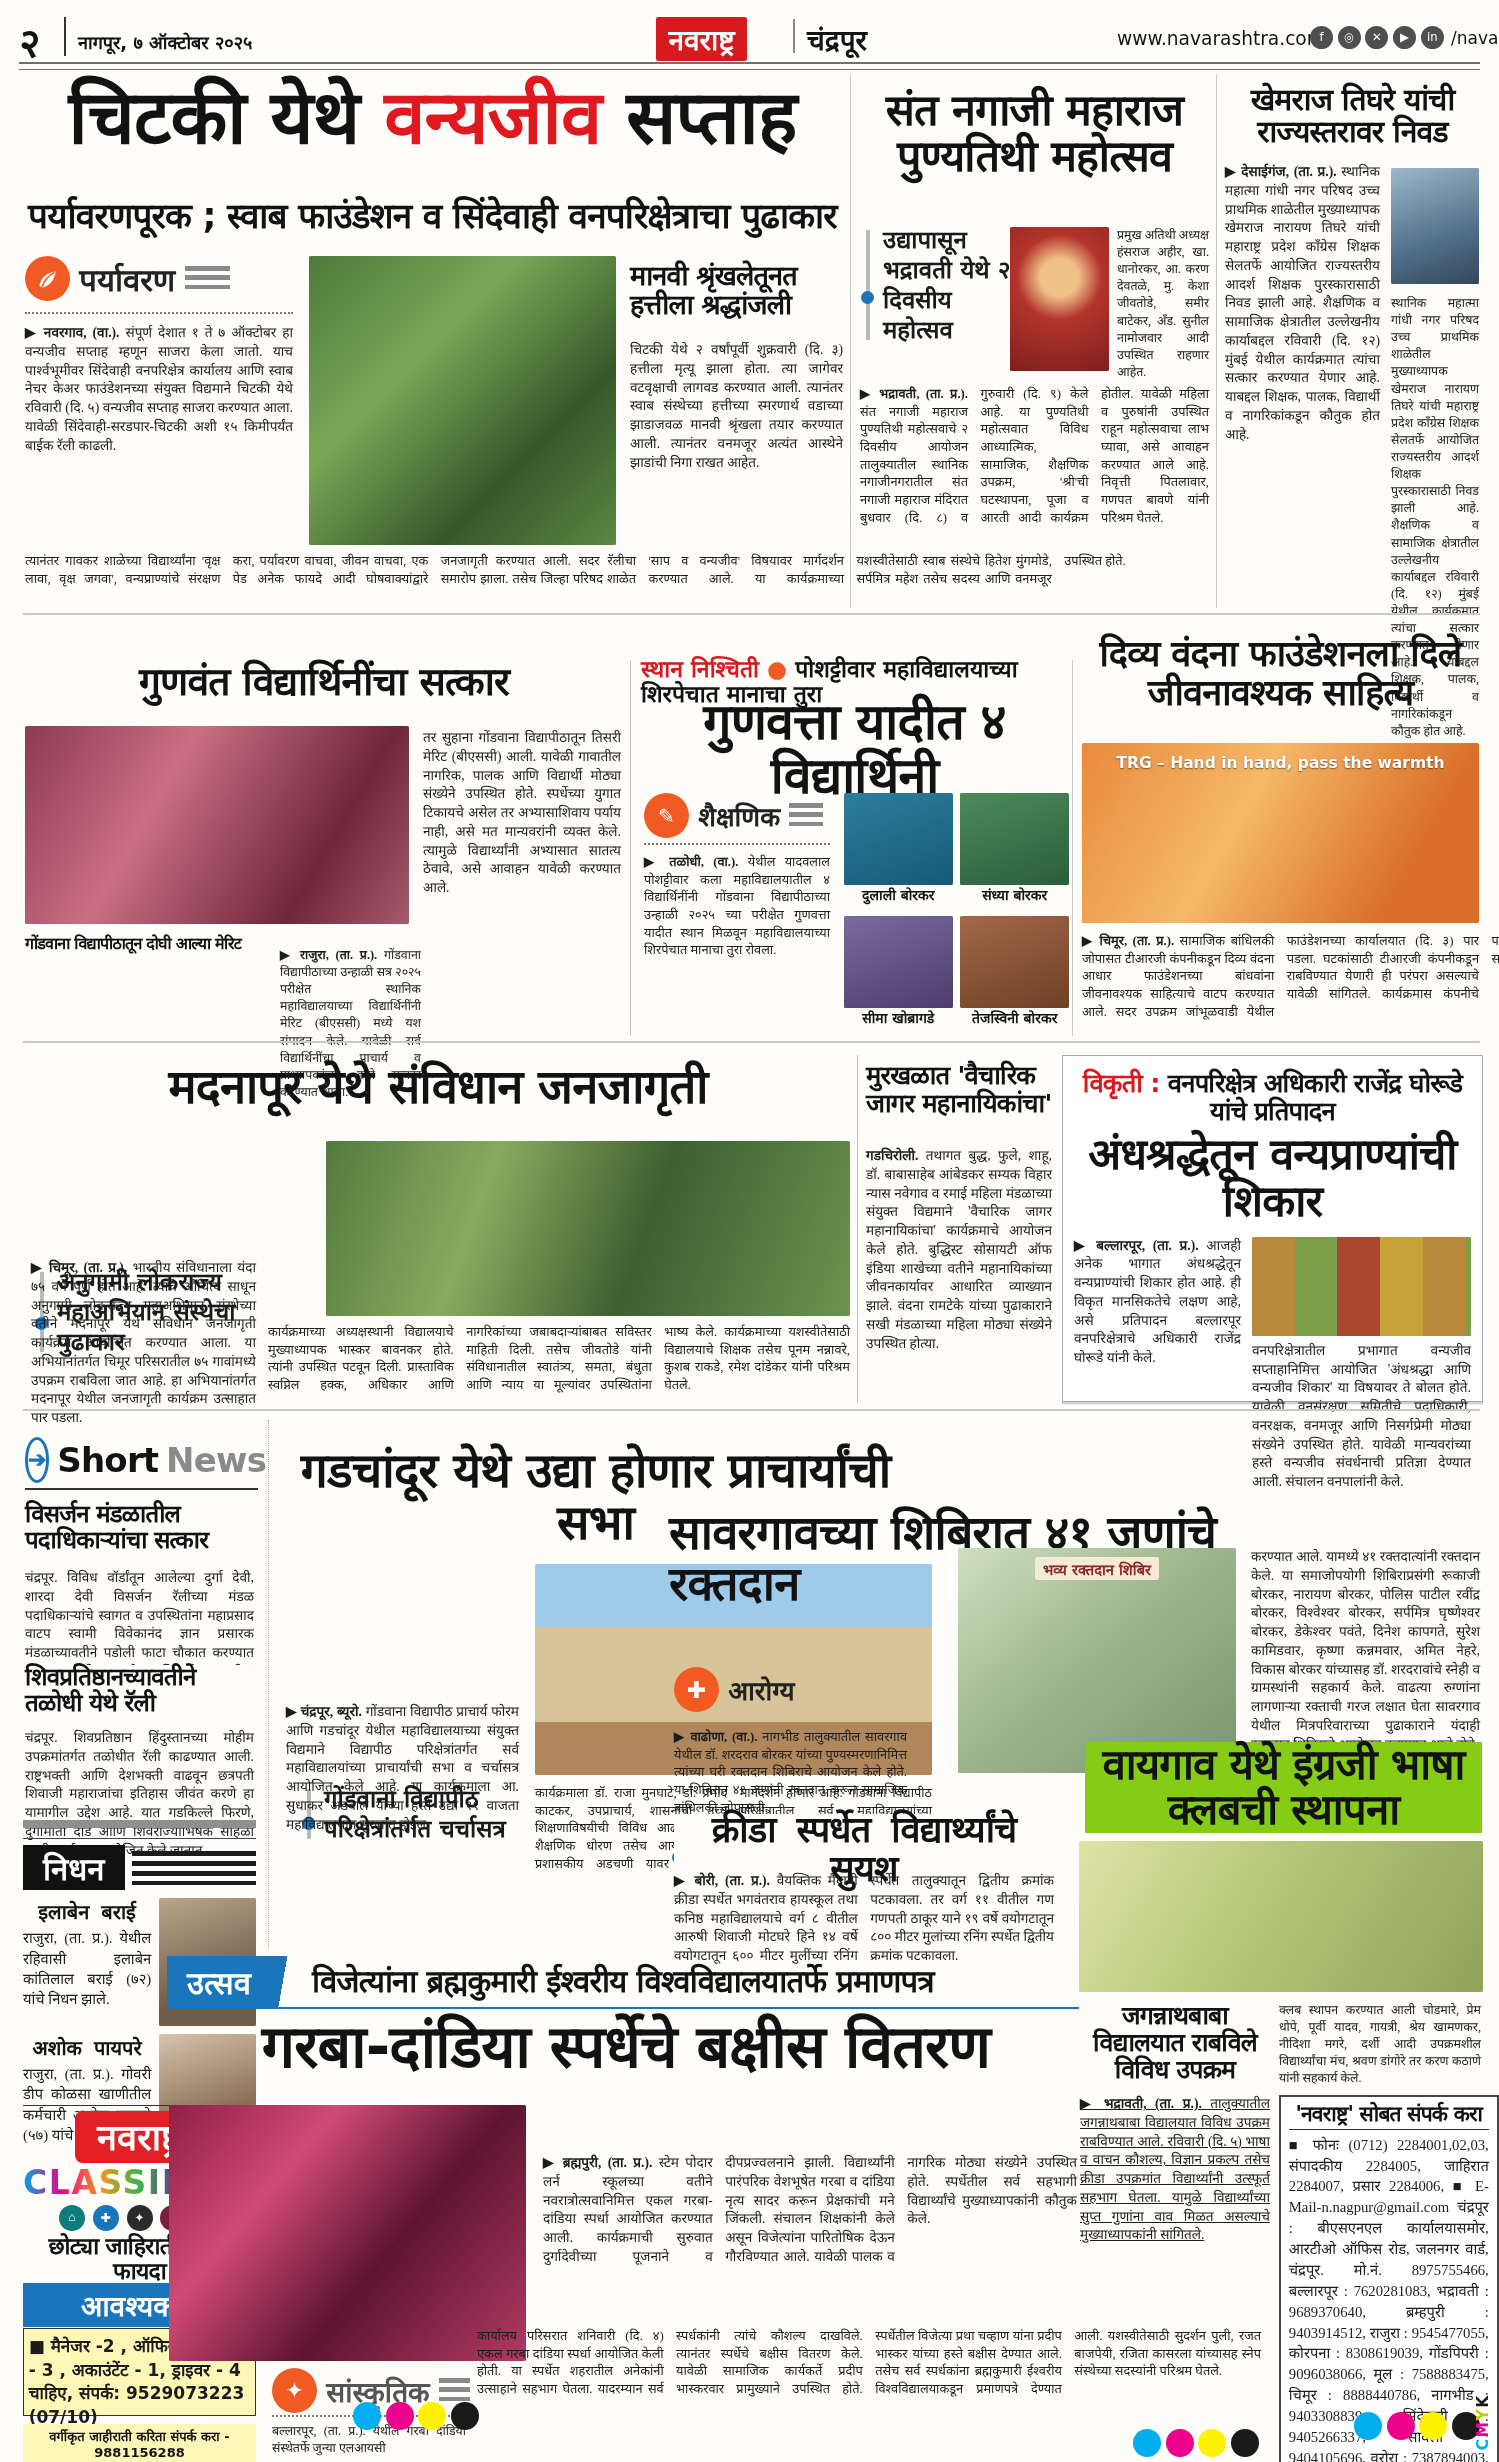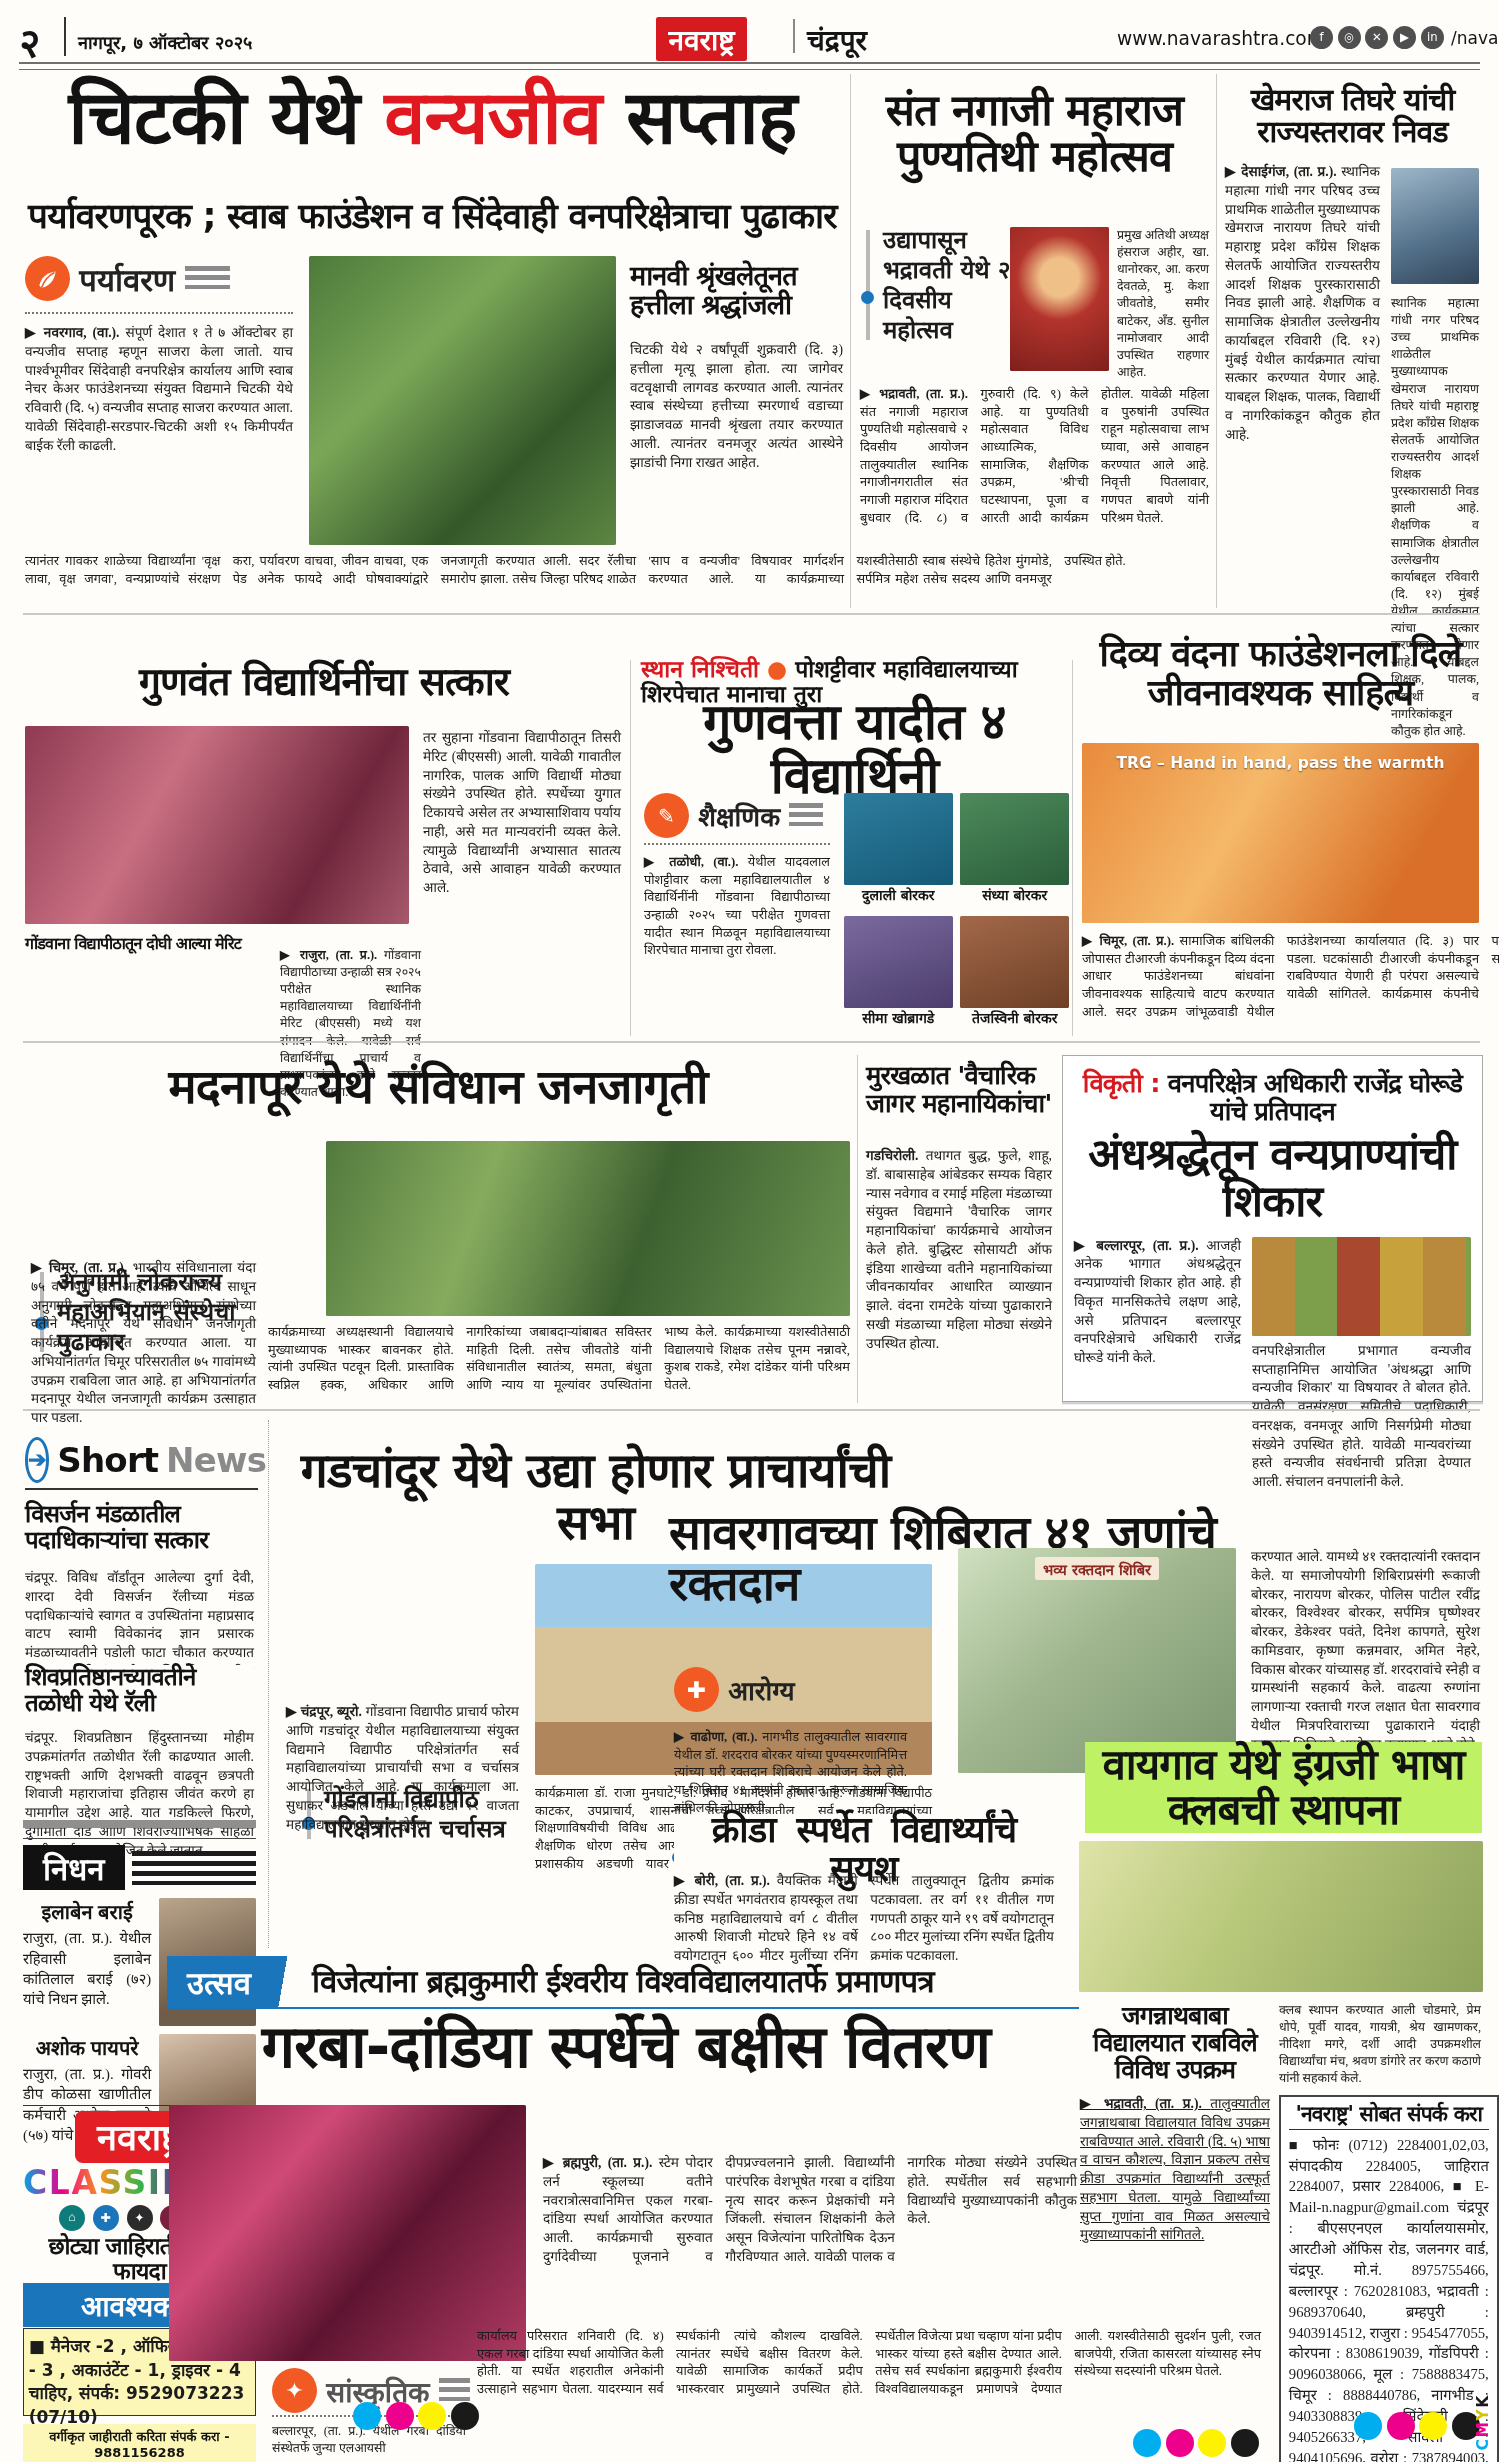--- a/index.html
+++ b/index.html
@@ -26,21 +26,21 @@
   .bars{width:45px;height:26px;background:repeating-linear-gradient(#8a8a8a 0 4.7px,#fff 4.7px 9.3px);}
   .dotted-u{border-bottom:2.3px dotted #777;}
   .deck{font-family:"DejaVu Sans",sans-serif;font-weight:700;font-size:24px;line-height:1.25;color:#1b1b1b;
         padding-left:20px;position:relative;}
   .deck::before{content:"";position:absolute;left:3.1px;top:4.7px;bottom:4.7px;width:3.9px;background:#b9b9b9;}
   .deck::after{content:"";position:absolute;left:-1.6px;top:55%;width:13px;height:13px;border-radius:50%;background:#1b75bb;}
   .kicker-red{color:#d71920;font-weight:700;}
   .cmyk{display:flex;gap:4.7px;}
   .cmyk span{width:28px;height:28px;border-radius:50%;display:block;}
   .sm-cap{font-family:"DejaVu Sans",sans-serif;font-weight:700;font-size:14px;}
-  .obit-name{font-family:Liberation Sans, sans-serif;font-weight:700;font-size:20px;text-align:center;}
+  .obit-name{font-family:Liberation Mono, monospace;font-weight:700;font-size:20px;text-align:center;}
   .gray-box{border:1.6px solid #a8a8a8;box-shadow:0 2.3px 0 #d0d0d0;}
   .rainbow{font-family:"DejaVu Sans",sans-serif;font-weight:800;font-size:33px;letter-spacing:1.6px;
         background:linear-gradient(90deg,#00a7e1,#ec008c,#f7941d,#39b54a,#662d91,#ed1c24,#00a651);
         -webkit-background-clip:text;background-clip:text;color:transparent;}
   .soc{display:flex;gap:4.7px;align-items:center;}
   .soc span{width:23px;height:23px;border-radius:50%;background:#4f4f4f;color:#fff;font-family:"DejaVu Sans",sans-serif;
         font-size:11.6px;display:flex;align-items:center;justify-content:center;}
   .photo-label{font-family:"DejaVu Sans",sans-serif;font-weight:700;color:#fff;text-shadow:0 0.8px 1.6px rgba(0,0,0,.5);}
 </style>
 </head>
@@ -313,21 +313,21 @@
     <span>नागभीड तालुक्यातील सावरगाव येथील डॉ. शरदराव बोरकर यांच्या पुण्यस्मरणानिमित्त त्यांच्या घरी रक्तदान शिबिराचे आयोजन केले होते. या शिबिरात ४१ जणांनी रक्तदान करून सामाजिक बांधिलकी जोपासली.</span>
   </p>
   <p class="abs body-txt" style="left:1251px;top:1548px;width:229px;height:365px;margin:0;">करण्यात आले. यामध्ये ४१ रक्तदात्यांनी रक्तदान केले. या समाजोपयोगी शिबिराप्रसंगी रूकाजी बोरकर, नारायण बोरकर, पोलिस पाटील रवींद्र बोरकर, विश्वेश्वर बोरकर, सर्पमित्र घृष्णेश्वर बोरकर, डेकेश्वर पवंते, दिनेश कापगते, सुरेश कामिडवार, कृष्णा कन्नमवार, अमित नेहरे, विकास बोरकर यांच्यासह डॉ. शरदरावांचे स्नेही व ग्रामस्थांनी सहकार्य केले. वाढत्या रुग्णांना लागणाऱ्या रक्ताची गरज लक्षात घेता सावरगाव येथील मित्रपरिवाराच्या पुढाकाराने यंदाही रक्तदान शिबिराचे आयोजन करण्यात आले होते.</p>
 
   <div class="abs hl ctr" style="left:674px;top:1814px;width:380px;font-size:36px;background:#fffdfa;font-family:Liberation Mono, monospace;">क्रीडा स्पर्धेत विद्यार्थ्यांचे सुयश</div>
   <p class="abs body-txt cols2" style="left:674px;top:1872px;width:380px;height:132px;margin:0;">
     <span class="byline">▶ बोरी, (ता. प्र.).</span>
     <span>वैयक्तिक मैदानी क्रीडा स्पर्धेत भगवंतराव हायस्कूल तथा कनिष्ठ महाविद्यालयाचे वर्ग ८ वीतील आरुषी शिवाजी मोटघरे हिने १४ वर्षे वयोगटातून ६०० मीटर मुलींच्या रनिंग स्पर्धेत तालुक्यातून द्वितीय क्रमांक पटकावला. तर वर्ग ११ वीतील गण गणपती ठाकूर याने १९ वर्षे वयोगटातून ८०० मीटर मुलांच्या रनिंग स्पर्धेत द्वितीय क्रमांक पटकावला.</span>
   </p>
 
-  <div class="abs hl ctr" style="left:1085px;top:1742px;width:397px;font-size:42px;background:#bef264;">वायगाव येथे इंग्रजी भाषा क्लबची स्थापना</div>
+  <div class="abs hl ctr" style="left:1085px;top:1742px;width:397px;font-size:42px;background:#84cc16;">वायगाव येथे इंग्रजी भाषा क्लबची स्थापना</div>
   <div class="abs photo" style="left:1079px;top:1841px;width:404px;height:151px;
        background:linear-gradient(120deg,#dfe3a8,#b9c97c 40%,#8fa35c);"></div>
   <p class="abs body-txt" style="left:1279px;top:2002px;width:202px;height:87px;margin:0;font-size:12.4px;">क्लब स्थापन करण्यात आली चोडमारे, प्रेम धोपे, पूर्वी यादव, गायत्री, श्रेय खामणकर, नीदिशा मगरे, दर्शी आदी उपक्रमशील विद्यार्थ्यांचा मंच, श्रवण डांगोरे तर करण कठाणे यांनी सहकार्य केले.</p>
 
   <div class="abs hl ctr" style="left:1080px;top:2002px;width:190px;font-size:25px;">जगन्नाथबाबा विद्यालयात राबविले विविध उपक्रम</div>
   <p class="abs body-txt" style="left:1080px;top:2095px;width:190px;height:310px;margin:0;text-decoration:underline;">
     <span class="byline">▶ भद्रावती, (ता. प्र.).</span>
     <span>तालुक्यातील जगन्नाथबाबा विद्यालयात विविध उपक्रम राबविण्यात आले. रविवारी (दि. ५) भाषा व वाचन कौशल्य, विज्ञान प्रकल्प तसेच क्रीडा उपक्रमांत विद्यार्थ्यांनी उत्स्फूर्त सहभाग घेतला. यामुळे विद्यार्थ्यांच्या सुप्त गुणांना वाव मिळत असल्याचे मुख्याध्यापकांनी सांगितले.</span>
   </p>
 

